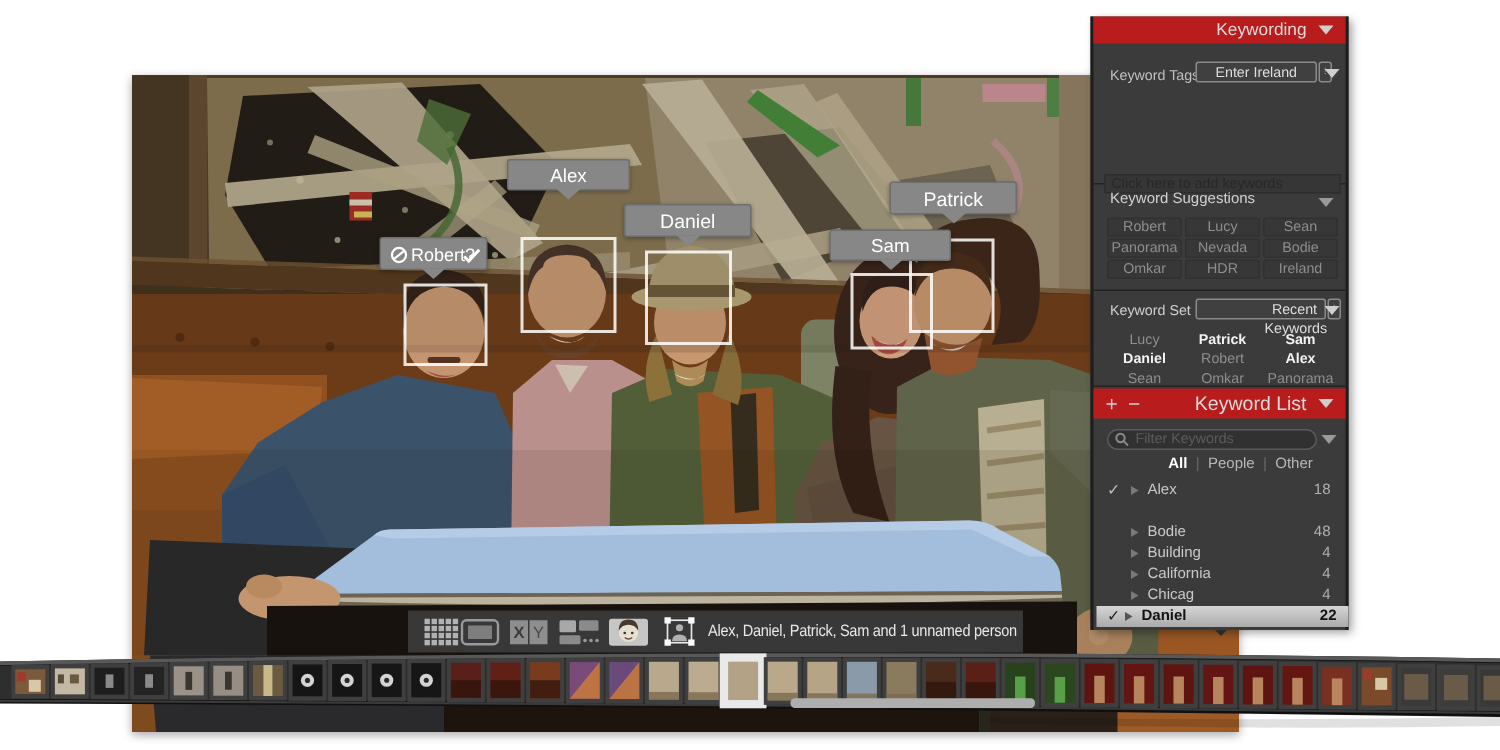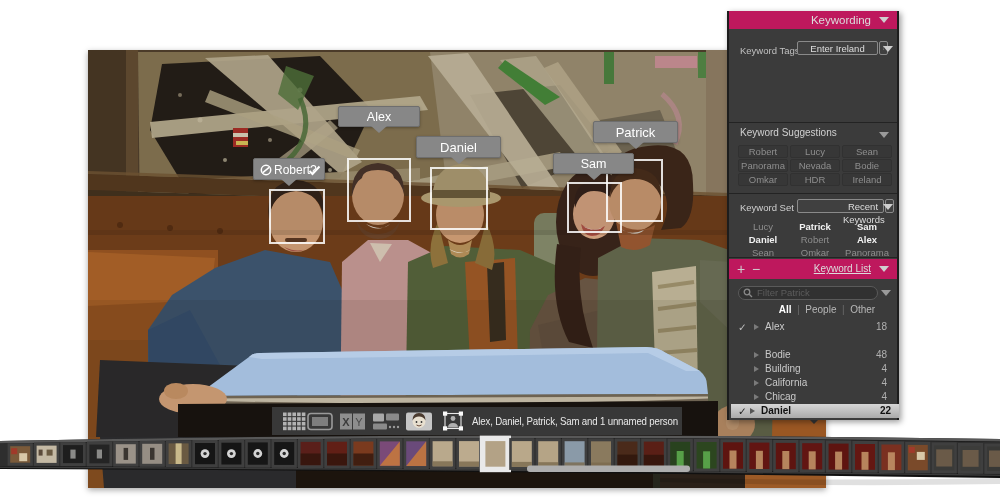--- a/index.html
+++ b/index.html
@@ -5,21 +5,21 @@
 html,body{margin:0;padding:0;background:#fff;width:1000px;height:500px;overflow:hidden;}
 *{box-sizing:border-box;font-family:"Liberation Sans",sans-serif;}
 #stage{position:absolute;top:0;left:0;width:1000px;height:500px;background:#fff;}
 #photo{position:absolute;left:88px;top:50px;width:738px;height:438px;overflow:hidden;box-shadow:0 2px 6px rgba(0,0,0,0.35);}
 .facebox{position:absolute;border:2px solid rgba(255,255,255,0.85);}
 .tag{position:absolute;background:#878787;border:1px solid #6e6e6e;color:#fff;text-align:center;font-size:13px;box-shadow:0 1px 3px rgba(0,0,0,0.3);border-radius:2px;}
 .tag:after{content:"";position:absolute;left:50%;margin-left:-8px;top:100%;border:8px solid transparent;border-top:7px solid #878787;border-bottom:none;}
 #toolbar{position:absolute;left:272px;top:407px;width:410px;height:28px;background:rgba(58,58,58,0.96);display:flex;align-items:center;}
 #tbtext{color:#e8e8e8;font-size:11px;margin-left:4px;white-space:nowrap;transform:scaleX(0.88);transform-origin:0 50%;letter-spacing:-0.2px;}
 #panel{position:absolute;left:727px;top:11px;width:172px;height:409px;background:#3b3b3b;border-left:2px solid #1d1d1d;border-right:2px solid #1d1d1d;box-shadow:2px 2px 6px rgba(0,0,0,0.4);font-size:10px;color:#c8c8c8;}
-.pbar{position:absolute;left:0;width:100%;background:#be185d;color:#d4d4d4;}
+.pbar{position:absolute;left:0;width:100%;background:#b91c1c;color:#d4d4d4;}
 .ptri{display:inline-block;width:0;height:0;border:5px solid transparent;border-top:6px solid #cfcfcf;border-bottom:none;vertical-align:middle;}
 .kbtn{position:absolute;width:50px;height:13px;background:#373737;border:1px solid #313131;border-radius:2px;color:#8e8e8e;font-size:9.5px;line-height:11px;text-align:center;overflow:hidden;}
 .kset{position:absolute;width:50px;height:13px;color:#8e8e8e;font-size:9.5px;line-height:13px;text-align:center;overflow:hidden;}
 .kset.on{color:#f2f2f2;font-weight:bold;}
 .drop{position:absolute;background:#404040;border:1px solid #8a8a8a;border-radius:2px;color:#dedede;font-size:9.5px;text-align:center;}
 .dropsq{position:absolute;background:#404040;border:1px solid #8a8a8a;border-radius:2px;color:#aaa;font-size:6px;line-height:12px;text-align:center;}
 .row{position:absolute;left:6px;width:160px;height:14px;line-height:14px;color:#c9c9c9;}
 .row .arr{position:absolute;left:19px;top:3.5px;width:0;height:0;border:3.5px solid transparent;border-left:5.5px solid #7a7a7a;border-right:none;}
 .row .nm{position:absolute;left:30px;font-size:10px;}
 .row .ct{position:absolute;right:8px;font-size:10px;color:#b0b0b0;}
@@ -382,20 +382,21 @@
 <div id="panel">
 <div class="pbar" style="top:0;height:18px;line-height:18px;">
 <span style="position:absolute;right:26px;font-size:11.5px;color:#dcdcdc;">Keywording</span>
 <span class="ptri" style="position:absolute;right:8px;top:6px;"></span>
 </div>
 <div style="position:absolute;top:18px;left:0;width:100%;height:94px;border-bottom:1px solid #232323;">
 <span style="position:absolute;left:11px;top:16px;font-size:9.5px;color:#c0c0c0;">Keyword Tags</span>
 <div class="drop" style="left:68px;top:12px;width:81px;height:14px;line-height:13px;">Enter Ireland</div>
 <div class="dropsq" style="left:150px;top:12px;width:9px;height:14px;">⁝</div>
 <span class="ptri" style="position:absolute;right:4px;top:17px;"></span>
+<div style="position:absolute;left:7px;top:87px;width:158px;height:13px;background:#363636;border:1px solid #2e2e2e;color:#282828;font-size:9.5px;line-height:11px;padding-left:4px;">Click here to add keywords</div>
 </div>
 <div style="position:absolute;top:112px;left:0;width:100%;height:71px;border-bottom:1px solid #232323;">
 <span style="position:absolute;left:11px;top:4px;color:#d0d0d0;font-size:10px;">Keyword Suggestions</span>
 <span class="ptri" style="position:absolute;right:8px;top:9px;border-top-color:#9a9a9a;"></span>
 <div class="kbtn" style="left:9px;top:22px;">Robert</div>
         <div class="kbtn" style="left:61px;top:22px;">Lucy</div>
         <div class="kbtn" style="left:113px;top:22px;">Sean</div>
 <div class="kbtn" style="left:9px;top:36px;">Panorama</div>
         <div class="kbtn" style="left:61px;top:36px;">Nevada</div>
         <div class="kbtn" style="left:113px;top:36px;">Bodie</div>
@@ -414,25 +415,25 @@
 <div class="kset on" style="left:9px;top:39px;">Daniel</div>
         <div class="kset" style="left:61px;top:39px;">Robert</div>
         <div class="kset on" style="left:113px;top:39px;">Alex</div>
 <div class="kset" style="left:9px;top:52px;">Sean</div>
         <div class="kset" style="left:61px;top:52px;">Omkar</div>
         <div class="kset" style="left:113px;top:52px;">Panorama</div>
 </div>
 <div class="pbar" style="top:248px;height:20px;line-height:20px;">
 <span style="position:absolute;left:8px;font-size:14px;color:#cfcfcf;">+</span>
 <span style="position:absolute;left:23px;font-size:14px;color:#cfcfcf;">−</span>
-<span style="position:absolute;right:26px;font-size:10px;color:#dcdcdc;text-decoration:underline;">Keyword List</span>
+<span style="position:absolute;right:26px;font-size:13px;color:#dcdcdc;">Keyword List</span>
 <span class="ptri" style="position:absolute;right:8px;top:7px;"></span>
 </div>
 <div style="position:absolute;top:268px;left:0;width:100%;height:141px;">
-<div style="position:absolute;left:9px;top:7px;width:140px;height:14px;border:1px solid #5a5a5a;border-radius:8px;background:#313131;color:#5c5c5c;font-size:9.5px;line-height:12px;padding-left:18px;">Filter Patrick</div>
+<div style="position:absolute;left:9px;top:7px;width:140px;height:14px;border:1px solid #5a5a5a;border-radius:8px;background:#313131;color:#5c5c5c;font-size:9.5px;line-height:12px;padding-left:18px;">Filter Keywords</div>
 <svg width="10" height="10" viewBox="0 0 10 10" style="position:absolute;left:14px;top:9px;">
           <circle cx="4" cy="4" r="2.8" fill="none" stroke="#8a8a8a" stroke-width="1.3"></circle>
           <line x1="6.2" y1="6.2" x2="9" y2="9" stroke="#8a8a8a" stroke-width="1.3"></line>
         </svg>
 <span class="ptri" style="position:absolute;right:6px;top:11px;border-top-color:#9a9a9a;"></span>
 <div style="position:absolute;left:14px;top:25px;width:100%;text-align:center;font-size:10px;color:#b8b8b8;">
 <span style="color:#fff;font-weight:bold;">All</span><span style="color:#6a6a6a;">&nbsp;&nbsp;|&nbsp;&nbsp;</span><span>People</span><span style="color:#6a6a6a;">&nbsp;&nbsp;|&nbsp;&nbsp;</span><span>Other</span>
 </div>
 <div class="row" style="top:41px;">
           <span class="chk">✓</span>

